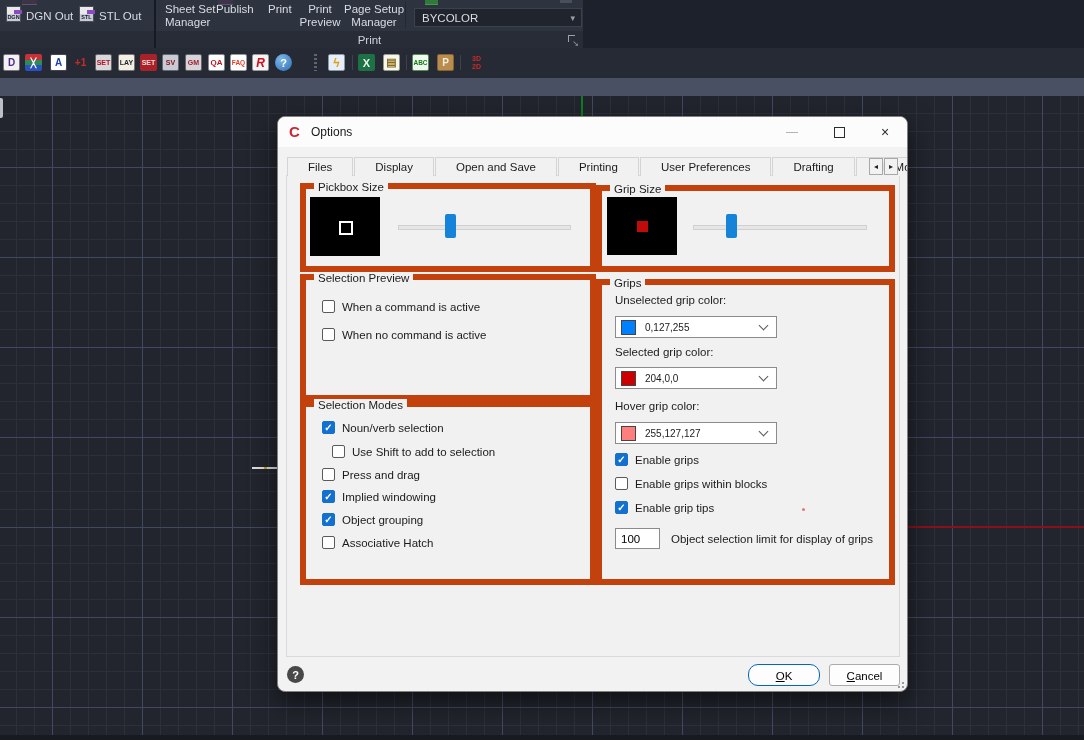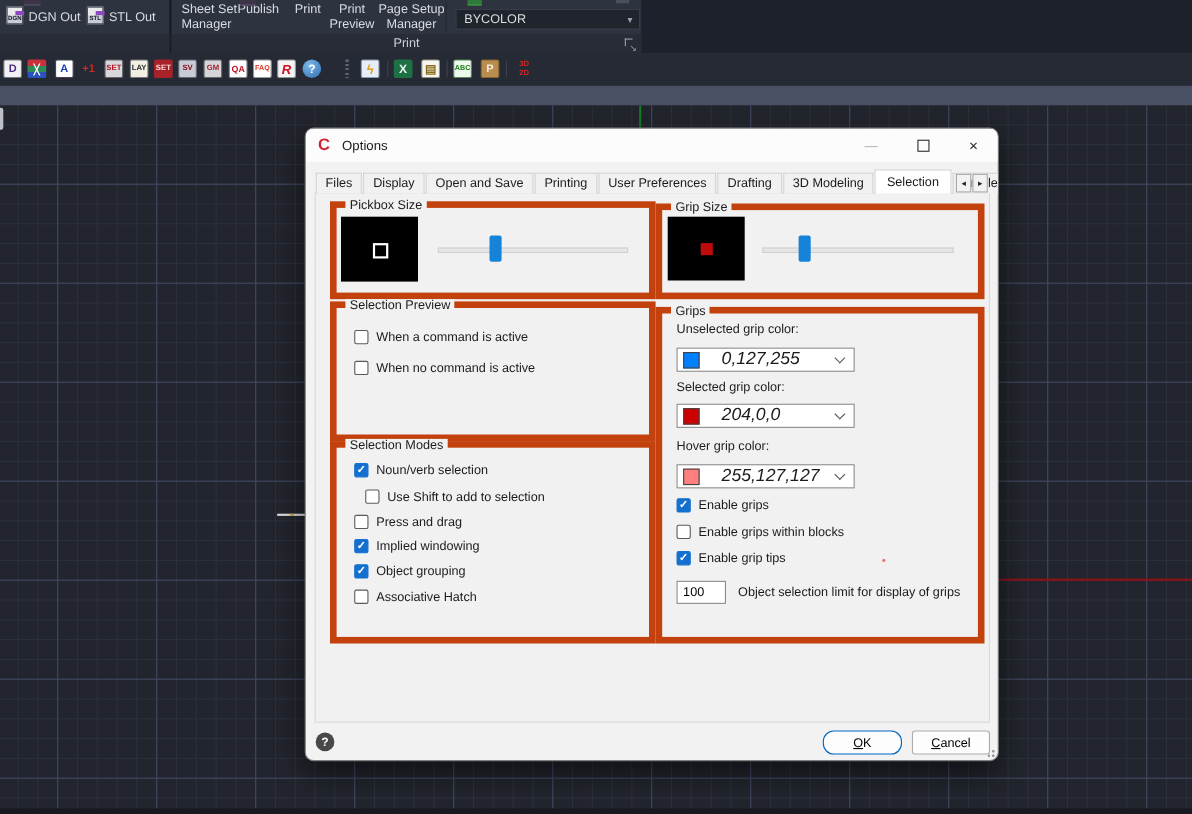--- a/index.html
+++ b/index.html
@@ -82,21 +82,21 @@
   .dlogo{position:absolute;left:11px;top:6px;font-size:15px;font-weight:bold;color:#cf2233;}
   .dname{position:absolute;left:33px;top:8px;font-size:12px;color:#1a1a1a;text-align:center;}
   .wbtn{position:absolute;top:0;width:34px;height:30px;display:flex;align-items:center;justify-content:center;
         font-size:12px;color:#2c2c2c;cursor:default;}
   .wbtn.min{left:497px;color:#ababab;}
   .wbtn.max{left:544px;}
   .wbtn.max i{display:block;width:9px;height:9px;border:1.4px solid #2c2c2c;}
   .wbtn.close{left:590px;font-size:14px;}
   
   .tabrow{position:absolute;left:9px;top:38px;height:21px;display:flex;align-items:flex-end;z-index:3;}
-  .tab{height:19px;line-height:19px;padding:0 8px;font-size:11.5px;background:#f1f1f2;
+  .tab{height:19px;line-height:19px;padding:0 20px;font-size:11.5px;background:#f1f1f2;
        border:1px solid #d4d4d6;border-bottom:none;margin-right:1px;white-space:nowrap;cursor:default;box-sizing:border-box;}
   .tab.active{height:22px;line-height:22px;background:#ffffff;position:relative;z-index:4;padding:0 10px;}
   .tscroll{position:absolute;top:41px;width:14px;height:17px;background:#f2f2f2;border:1px solid #a8a8a8;
            box-sizing:border-box;display:flex;align-items:center;justify-content:center;font-size:8px;color:#222;
            z-index:5;cursor:default;}
   .tscroll.left{left:591px;}  .tscroll.right{left:606px;}
   
   .pane{position:absolute;left:8px;top:58px;width:614px;height:482px;background:#f1f1f2;
         border:1px solid #d9d9db;box-sizing:border-box;z-index:2;}
   .group{position:absolute;border:6px solid #c2410c;}
@@ -109,21 +109,21 @@
   .opt{position:absolute;display:flex;align-items:center;cursor:default;}
   .cb{width:13px;height:13px;box-sizing:border-box;border:1px solid #5a5a5a;background:#fff;border-radius:2px;
       display:flex;align-items:center;justify-content:center;flex:0 0 auto;}
   .cb[data-checked="true"]{background:#1470cf;border-color:#1470cf;}
   .cb[data-checked="true"]::after{content:"✓";color:#fff;font-size:10px;font-weight:bold;line-height:1;}
   .cbl{font-size:11.5px;margin-left:7px;white-space:nowrap;}
   .flabel{position:absolute;font-size:11.5px;color:#1c1c1c;white-space:nowrap;}
   .combo{position:absolute;width:162px;height:22px;background:#fff;border:1px solid #8b8b8b;box-sizing:border-box;
          display:flex;align-items:center;cursor:default;}
   .swatch{width:13px;height:13px;border:1px solid #444;margin-left:5px;flex:0 0 auto;}
-  .cval{font-size:16px;margin-left:20px;flex:1;font-style:italic;}
+  .cval{font-size:10px;margin-left:9px;flex:1;}
   .chev{width:6px;height:6px;border-right:1.4px solid #5a5a5a;border-bottom:1.4px solid #5a5a5a;
         transform:rotate(45deg);margin-right:9px;margin-top:-3px;flex:0 0 auto;}
   .tinput{position:absolute;width:45px;height:21px;border:1px solid #8b8b8b;background:#fff;font-size:11.5px;
           font-family:"Liberation Sans",sans-serif;padding:0 0 0 5px;box-sizing:border-box;outline:none;}
   .pbtn{position:absolute;background:#fcfcfc;border:1px solid #ababab;border-radius:3px;font-size:11.5px;
         text-align:center;cursor:default;box-sizing:border-box;}
   .dot-artifact{position:absolute;width:3px;height:3px;background:#e07a7a;border-radius:50%;}
   
   .helpbtn{position:absolute;left:9px;top:549px;width:17px;height:17px;border-radius:50%;background:#484848;
            color:#fff;font-size:11px;font-weight:bold;display:flex;align-items:center;justify-content:center;cursor:default;}

